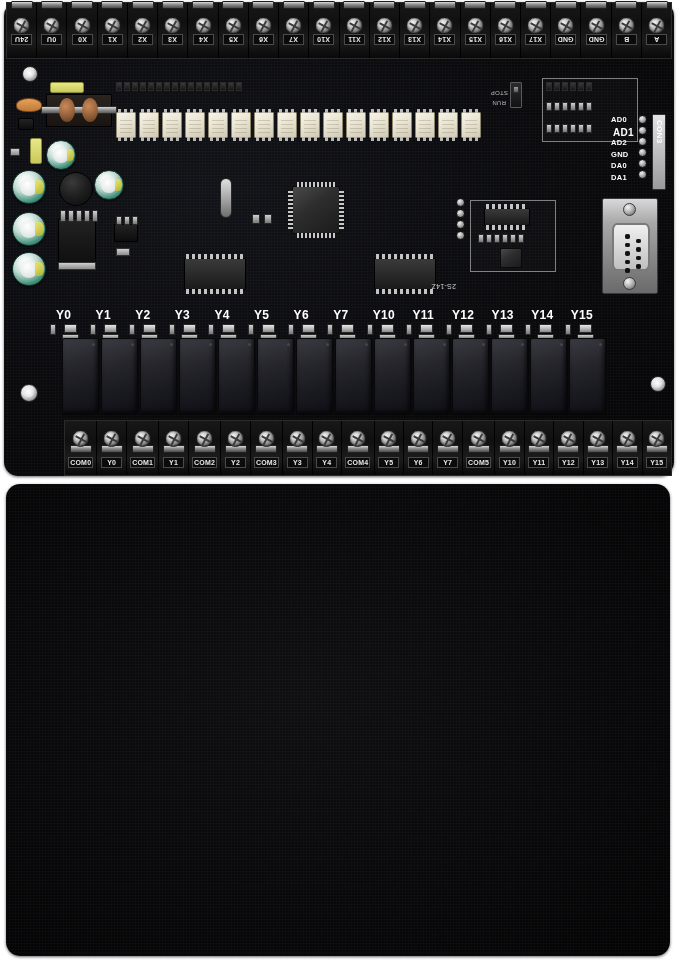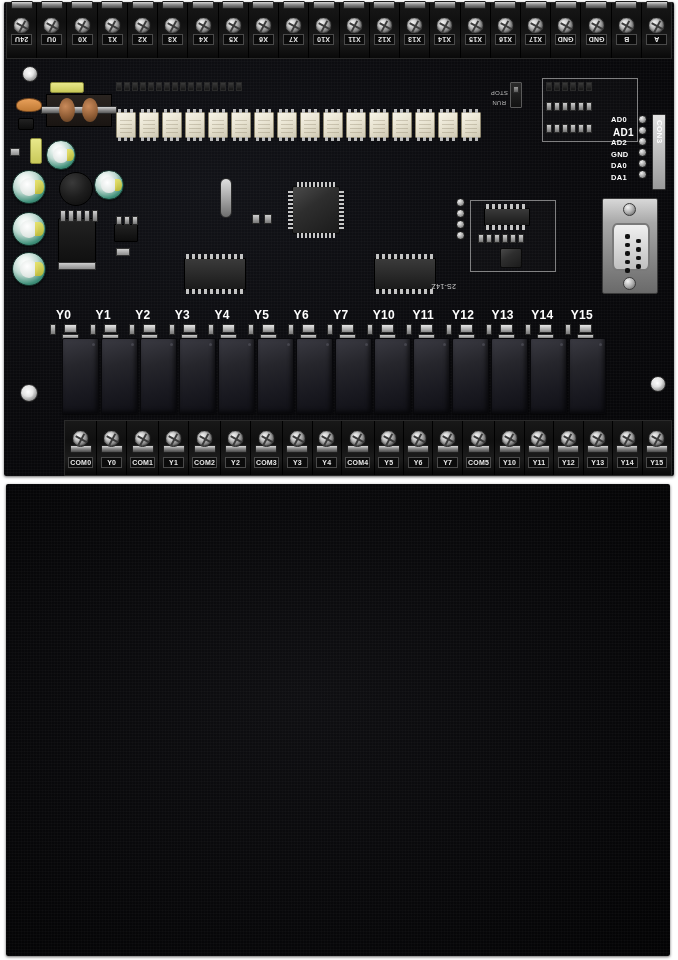--- a/index.html
+++ b/index.html
@@ -9,21 +9,21 @@
     background: #ffffff;
     font-family: "Liberation Sans", sans-serif;
     overflow: hidden;
   }
   #stage { position: relative; width: 678px; height: 960px; background: #fff; }
 
   
   .board {
     position: absolute;
     background: #07070a;
-    border-radius: 2px;
+    border-radius: 14px;
   }
   #board-front {
     left: 4px; top: 2px; width: 670px; height: 474px;
     background:
       radial-gradient(ellipse at 30% 40%, #121318 0%, #0a0a0d 55%, #050507 100%);
     box-shadow: 0 1px 3px rgba(0,0,0,.6);
   }
   #board-back {
     left: 6px; top: 484px; width: 664px; height: 472px;
     background:

